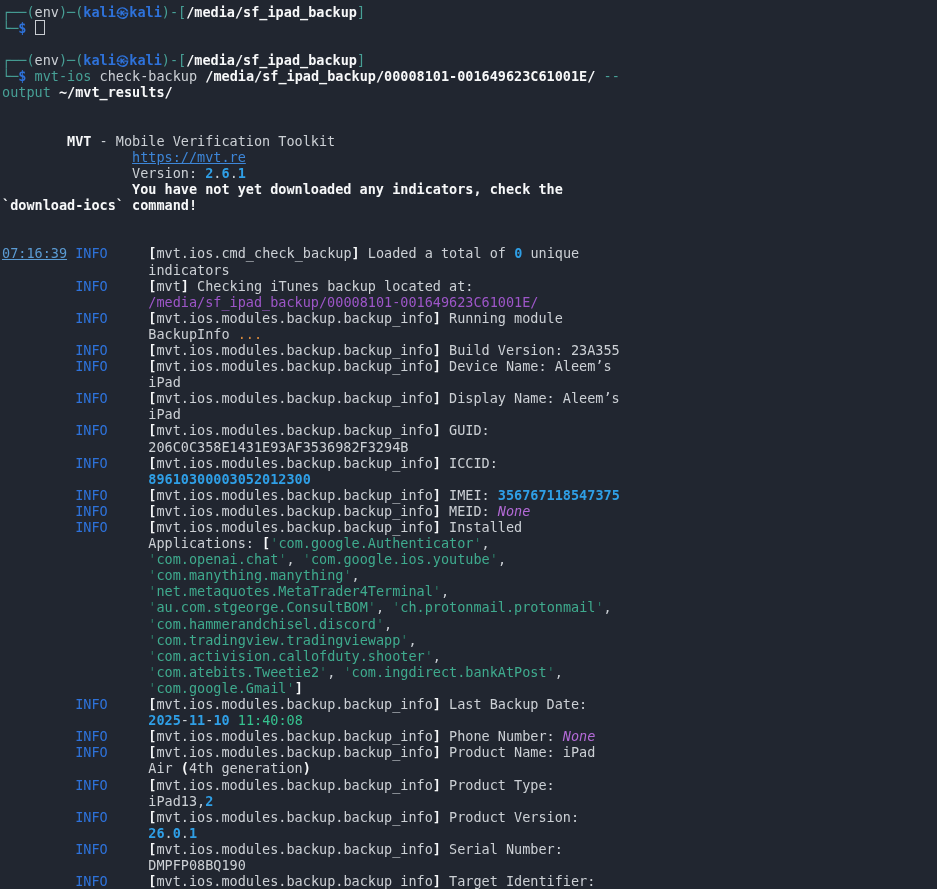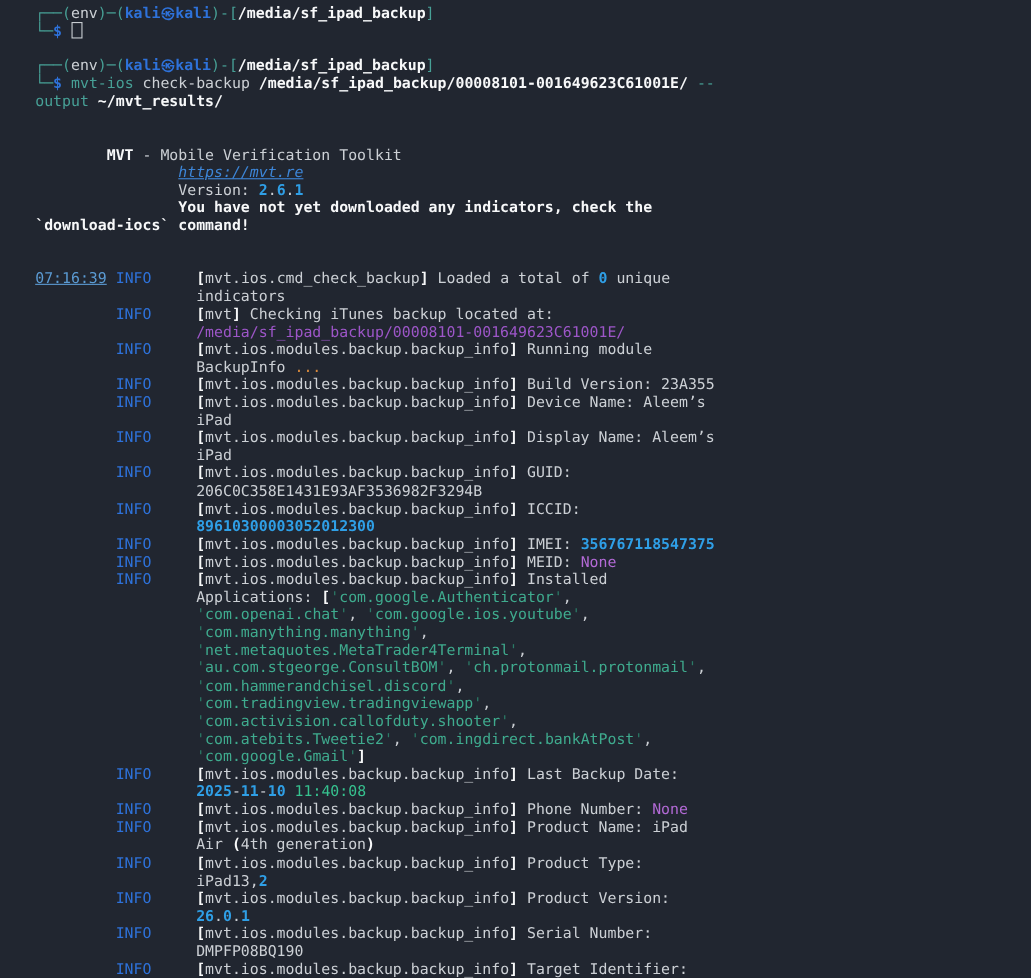--- a/index.html
+++ b/index.html
@@ -9,31 +9,31 @@
   }
   .terminal{
     box-sizing:border-box;
     width:937px;height:889px;
     padding:4px 0 0 2px;
     font-family:"DejaVu Sans Mono","Liberation Mono",monospace;
     font-size:13.5px;
     line-height:16.1px;
     white-space:pre;
   }
-  .line{height:16.1px;margin-left:30px;}
+  .line{height:16.1px;}
   .fg{color:var(--foreground);}
   .w{color:var(--bold_white);font-weight:bold;}
   .teal{color:var(--prompt_teal);}
   .blue{color:var(--accent_blue);}
   .blueb{color:var(--accent_blue);font-weight:bold;}
   .ts{color:var(--timestamp_blue);text-decoration:underline;}
   .num{color:var(--number_blue);font-weight:bold;}
-  .link{color:var(--link_blue);text-decoration:underline;cursor:pointer;font-style:italic;}
+  .link{color:var(--link_blue);text-decoration:underline;cursor:pointer;}
   .mag{color:var(--path_magenta);}
-  .none{color:var(--none_purple);}
+  .none{color:var(--none_purple);font-style:italic;}
   .orange{color:var(--ellipsis_orange);}
   .g{color:var(--string_green);}
   .gd{color:var(--string_quote_green);}
   .gt{color:var(--time_green);font-weight:normal;}
   .cur{
     display:inline-block;width:8px;height:13px;
     border:1px solid var(--cursor);
     vertical-align:-2px;
   }
 </style>

